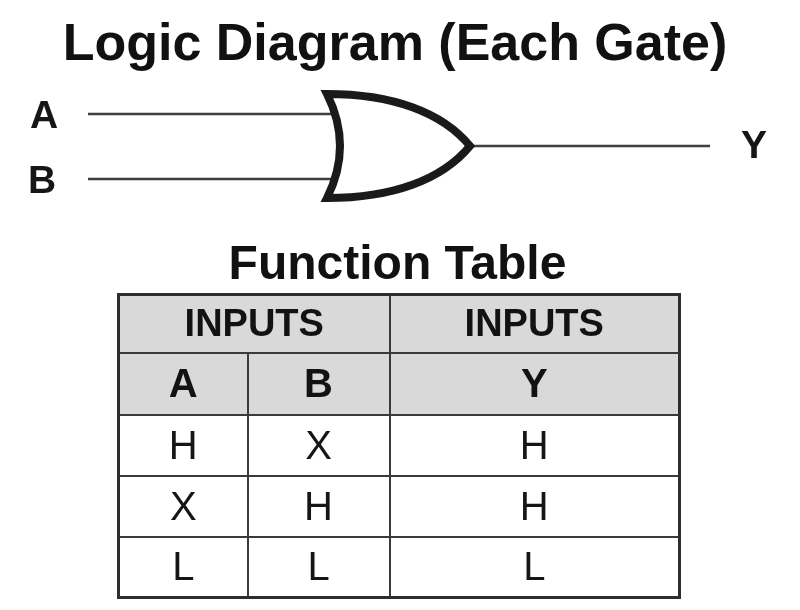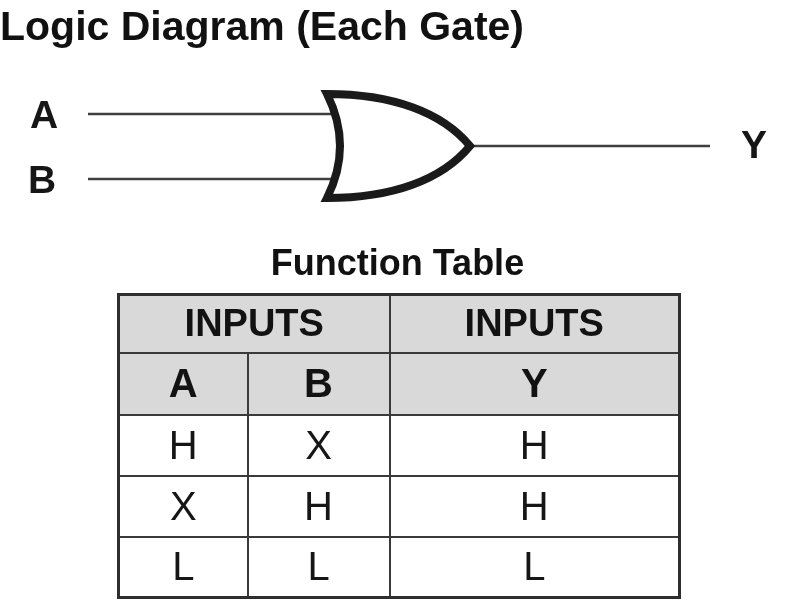--- a/index.html
+++ b/index.html
@@ -6,42 +6,42 @@
   body{
     width:800px;height:610px;
     background:#ffffff;
     font-family:"Liberation Sans", sans-serif;
     color:#121212;
     overflow:hidden;
   }
   .stage{position:relative;width:800px;height:610px;background:#ffffff;}
 
   .diagram-title{
-    position:absolute;left:0;top:2px;width:790px;
-    text-align:left;
-    font-size:41px;font-weight:700;line-height:48px;
+    position:absolute;left:0;top:18px;width:790px;
+    text-align:center;
+    font-size:52px;font-weight:700;line-height:48px;
     letter-spacing:0px;
     color:#111111;
   }
 
   .gate-svg{position:absolute;left:0;top:60px;width:800px;height:170px;}
 
   .pin-label{
     position:absolute;
     font-size:39px;font-weight:700;line-height:39px;
     color:#161616;
   }
   .pin-a{left:30px;top:95px;}
   .pin-b{left:28px;top:160px;}
   .pin-y{left:741px;top:125px;}
 
   .table-title{
     position:absolute;left:117px;top:241px;width:561px;
     text-align:center;
-    font-size:36px;font-weight:700;line-height:44px;
+    font-size:48px;font-weight:700;line-height:44px;
     color:#111111;
   }
 
   table.fn{
     position:absolute;left:117px;top:293px;
     width:561px;
     border-collapse:collapse;
     table-layout:fixed;
     background:#ffffff;
     border:3px solid #2e2e2e;

